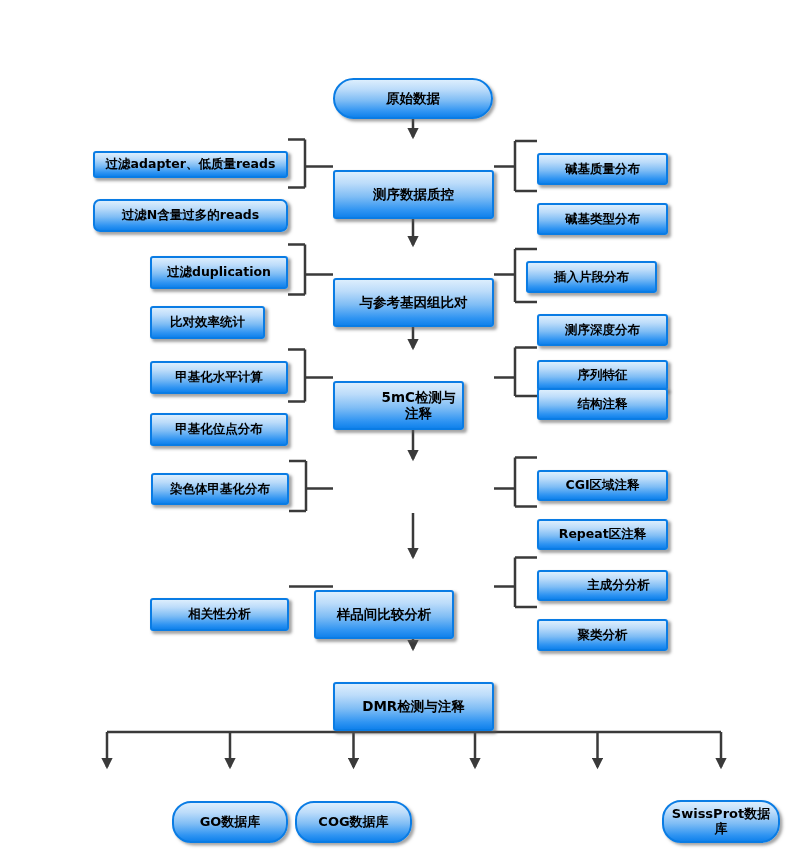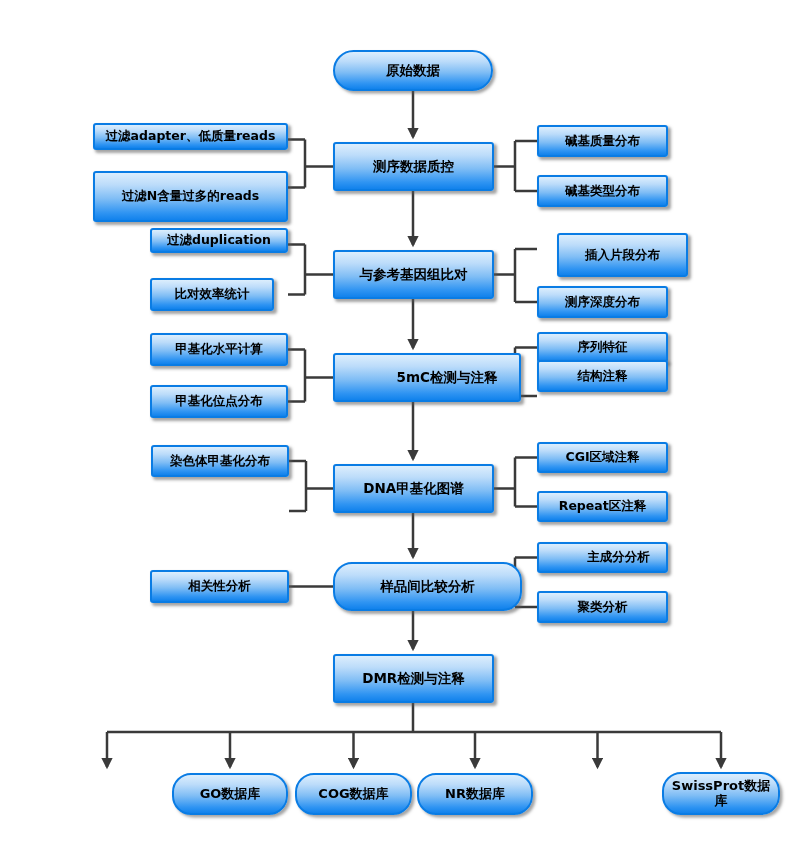--- a/index.html
+++ b/index.html
@@ -6,21 +6,21 @@
   body{font-family:"DejaVu Sans","Liberation Sans",sans-serif;}
   .canvas{position:relative;width:812px;height:849px;background:#ffffff;overflow:hidden;}
   .wires{position:absolute;left:0;top:0;width:812px;height:849px;}
   .node{
     position:absolute;box-sizing:border-box;
     border:2px solid #0a7ce4;
     background:linear-gradient(180deg,#dcEEfd 0%,#bcdcfa 25%,#7fbdf5 55%,#2f94f2 85%,#1182ec 100%);
     display:flex;align-items:center;justify-content:center;text-align:center;
     font-weight:bold;color:#000;font-size:13px;line-height:1.15;
     box-shadow:2.5px 2.5px 3px rgba(90,90,90,.55);
-    border-radius:3px;padding:2px 4px;
+    border-radius:3px;padding:2px 4px;margin-top:28px;
   }
   .pill{border-radius:21px;}
   .db{border-radius:19px;}
   .side-node{font-size:12.5px;}
   .center-node{font-size:13.5px;}
 </style>
 </head>
 <body>
 
 <div class="canvas">
@@ -61,47 +61,45 @@
       <path d="M353.5,732 L353.5,767" marker-end="url(#arw)"></path>
       <path d="M475,732 L475,767" marker-end="url(#arw)"></path>
       <path d="M597.5,732 L597.5,767" marker-end="url(#arw)"></path>
       <path d="M721,732 L721,767" marker-end="url(#arw)"></path>
     </g>
   </svg>
 
   <div class="node pill center-node" style="left:333px;top:50px;width:160px;height:41px;">原始数据</div>
 
   <div class="node side-node" style="left:93px;top:123px;width:195px;height:27px;">过滤adapter、低质量reads</div>
-  <div class="node side-node" style="left:93px;top:171px;width:195px;height:51px;">过滤N含量过多的reads</div>
+  <div class="node side-node" style="left:93px;top:171px;width:195px;height:33px;border-radius:7px;">过滤N含量过多的reads</div>
   <div class="node center-node" style="left:333px;top:142px;width:161px;height:49px;">测序数据质控</div>
   <div class="node side-node" style="left:537px;top:125px;width:131px;height:32px;">碱基质量分布</div>
   <div class="node side-node" style="left:537px;top:175px;width:131px;height:32px;">碱基类型分布</div>
 
-  <div class="node side-node" style="left:150px;top:228px;width:138px;height:25px;">过滤duplication</div>
-  <div class="node side-node" style="left:150px;top:278px;width:124px;height:33px;">比对效率统计</div>
+  <div class="node side-node" style="left:150px;top:228px;width:138px;height:33px;">过滤duplication</div>
+  <div class="node side-node" style="left:150px;top:278px;width:115px;height:33px;">比对效率统计</div>
   <div class="node center-node" style="left:333px;top:250px;width:161px;height:49px;">与参考基因组比对</div>
-  <div class="node side-node" style="left:557px;top:233px;width:131px;height:44px;">插入片段分布</div>
+  <div class="node side-node" style="left:526px;top:233px;width:131px;height:32px;">插入片段分布</div>
   <div class="node side-node" style="left:537px;top:286px;width:131px;height:32px;">测序深度分布</div>
 
   <div class="node side-node" style="left:150px;top:333px;width:138px;height:33px;">甲基化水平计算</div>
   <div class="node side-node" style="left:150px;top:385px;width:138px;height:33px;">甲基化位点分布</div>
-  <div class="node center-node" style="left:333px;top:353px;width:188px;height:49px;padding-left:44px;">5mC检测与注释</div>
+  <div class="node center-node" style="left:333px;top:353px;width:131px;height:49px;padding-left:44px;">5mC检测与注释</div>
   <div class="node side-node" style="left:537px;top:332px;width:131px;height:31px;">序列特征</div>
   <div class="node side-node" style="left:537px;top:360px;width:131px;height:32px;">结构注释</div>
 
   <div class="node side-node" style="left:151px;top:445px;width:138px;height:32px;">染色体甲基化分布</div>
-  <div class="node center-node" style="left:333px;top:464px;width:161px;height:49px;">DNA甲基化图谱</div>
   <div class="node side-node" style="left:537px;top:442px;width:131px;height:31px;">CGI区域注释</div>
   <div class="node side-node" style="left:537px;top:491px;width:131px;height:31px;">Repeat区注释</div>
 
   <div class="node side-node" style="left:150px;top:570px;width:139px;height:33px;">相关性分析</div>
-  <div class="node center-node" style="left:333px;top:562px;width:189px;height:49px;border-radius:19px;">样品间比较分析</div>
+  <div class="node center-node" style="left:314px;top:562px;width:140px;height:49px;">样品间比较分析</div>
   <div class="node side-node" style="left:537px;top:542px;width:131px;height:31px;padding-left:36px;">主成分分析</div>
   <div class="node side-node" style="left:537px;top:591px;width:131px;height:32px;">聚类分析</div>
 
   <div class="node center-node" style="left:333px;top:654px;width:161px;height:49px;">DMR检测与注释</div>
 
   <div class="node db" style="left:172px;top:773px;width:116px;height:42px;">GO数据库</div>
   <div class="node db" style="left:295px;top:773px;width:117px;height:42px;">COG数据库</div>
-  <div class="node db" style="left:417px;top:773px;width:116px;height:42px;">NR数据库</div>
   <div class="node db" style="left:662px;top:772px;width:118px;height:43px;">SwissProt数据库</div>
 
 </div>
 
 </body></html>

